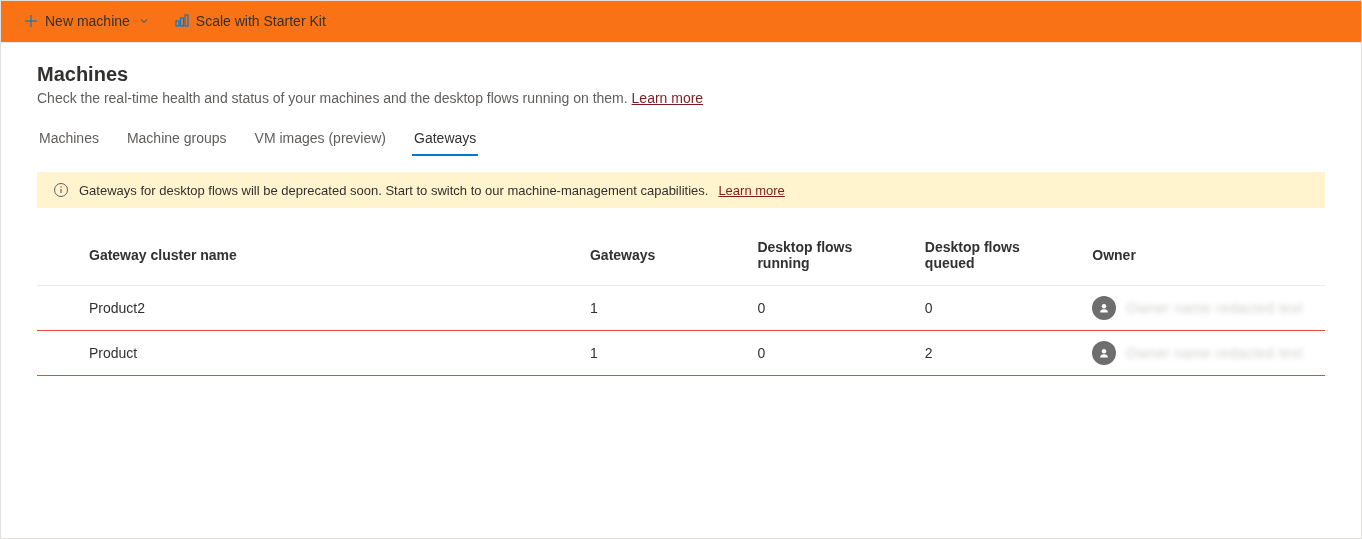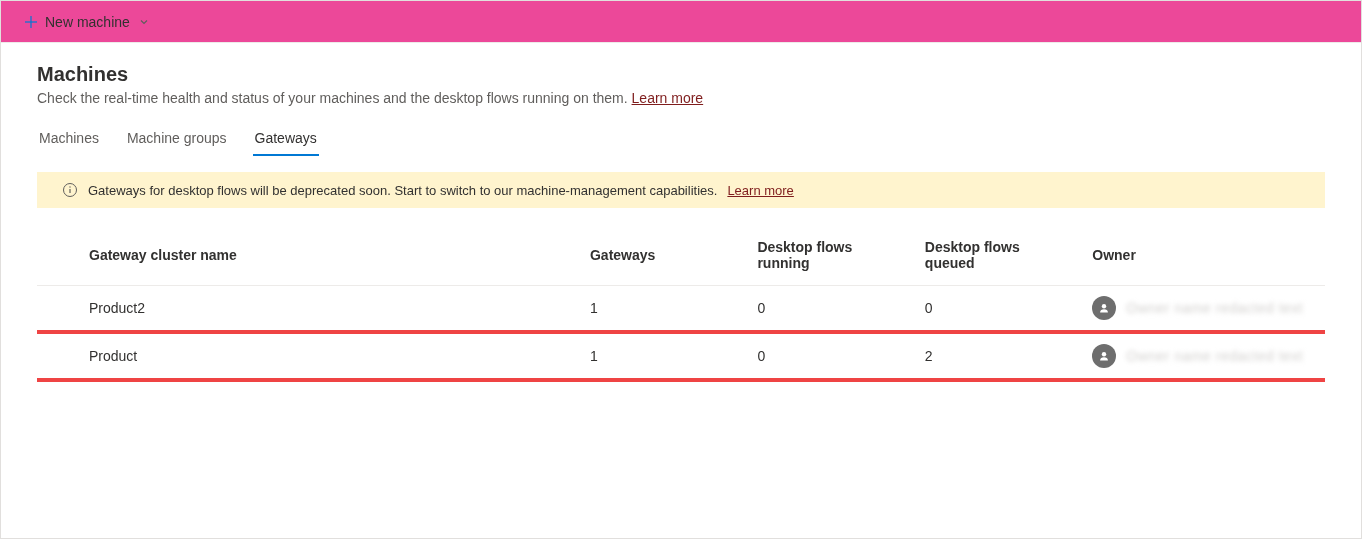--- a/index.html
+++ b/index.html
@@ -12,24 +12,24 @@
       background: #ffffff;
       color: #323130;
       font-size: 14px;
       border: 1px solid #e1dfdd;
       width: 1362px;
       height: 539px;
       overflow: hidden;
     }
     .toolbar {
       display: flex;
-      align-items: center;
+      align-items: flex-start;
       padding: 8px 12px;
       gap: 4px;
-      background: #ec4899;
+      background: #f97316;
       border-bottom: 1px solid #edebe9;
       height: 42px;
     }
     .toolbar-btn {
       display: flex;
       align-items: center;
       gap: 6px;
       padding: 4px 10px;
       background: none;
       border: none;
@@ -84,21 +84,21 @@
     .tab.active {
       color: #323130;
       border-bottom-color: #0078d4;
       font-weight: 400;
     }
     .banner {
       display: flex;
       align-items: center;
       gap: 10px;
       background: #fff4ce;
-      padding: 10px 25px;
+      padding: 10px 16px;
       margin: 16px 36px 0 36px;
       font-size: 13px;
       color: #323130;
     }
     .banner .info-icon {
       display: inline-flex;
       width: 16px;
       height: 16px;
     }
     .table-wrap {
@@ -116,21 +116,21 @@
       padding: 14px 12px;
       border-bottom: 1px solid #edebe9;
     }
     .table thead th:first-child {
       padding-left: 52px;
     }
     .table tbody td {
       padding: 10px 12px;
       font-size: 14px;
       color: #323130;
-      border-bottom: 4px solid #ef4444;
+      border-bottom: 1px solid #ef4444;
     }
     .table tbody td:first-child {
       padding-left: 52px;
     }
     .owner-cell {
       display: flex;
       align-items: center;
       gap: 10px;
     }
     .avatar {
@@ -170,32 +170,43 @@
           <line x1="2" y1="8" x2="14" y2="8" stroke="#0078d4" stroke-width="1.2"></line>
         </svg>
     </span>
     <span>New machine</span>
     <span class="chevron">
       <svg width="12" height="12" viewBox="0 0 12 12" fill="none">
           <path d="M3 4.5 L6 7.5 L9 4.5" stroke="#605e5c" stroke-width="1.2" fill="none"></path>
         </svg>
     </span>
   </button>
+  <button class="toolbar-btn">
+    <span class="icon icon-blue">
+      <svg width="16" height="16" viewBox="0 0 16 16" fill="none">
+          <rect x="2" y="8" width="3" height="5" stroke="#0078d4" stroke-width="1.2" fill="none"></rect>
+          <rect x="6.5" y="5" width="3" height="8" stroke="#0078d4" stroke-width="1.2" fill="none"></rect>
+          <rect x="11" y="2" width="3" height="11" stroke="#0078d4" stroke-width="1.2" fill="none"></rect>
+        </svg>
+    </span>
+    <span>Scale with Starter Kit</span>
+  </button>
 </div>
 
 <div class="page-header">
   <h1 class="page-title">Machines</h1>
   <p class="page-subtitle">
     <span>Check the real-time health and status of your machines and the desktop flows running on them. </span><a class="link">Learn more</a>
   </p>
 </div>
 
 <div class="tabs">
   <div class="tab">Machines</div>
   <div class="tab">Machine groups</div>
+  <div class="tab">VM images (preview)</div>
   <div class="tab active">Gateways</div>
 </div>
 
 <div class="banner">
   <span class="info-icon">
     <svg width="16" height="16" viewBox="0 0 16 16" fill="none">
         <circle cx="8" cy="8" r="6.5" stroke="#605e5c" stroke-width="1"></circle>
         <line x1="8" y1="7" x2="8" y2="11" stroke="#605e5c" stroke-width="1.2"></line>
         <circle cx="8" cy="5" r="0.7" fill="#605e5c"></circle>
       </svg>

